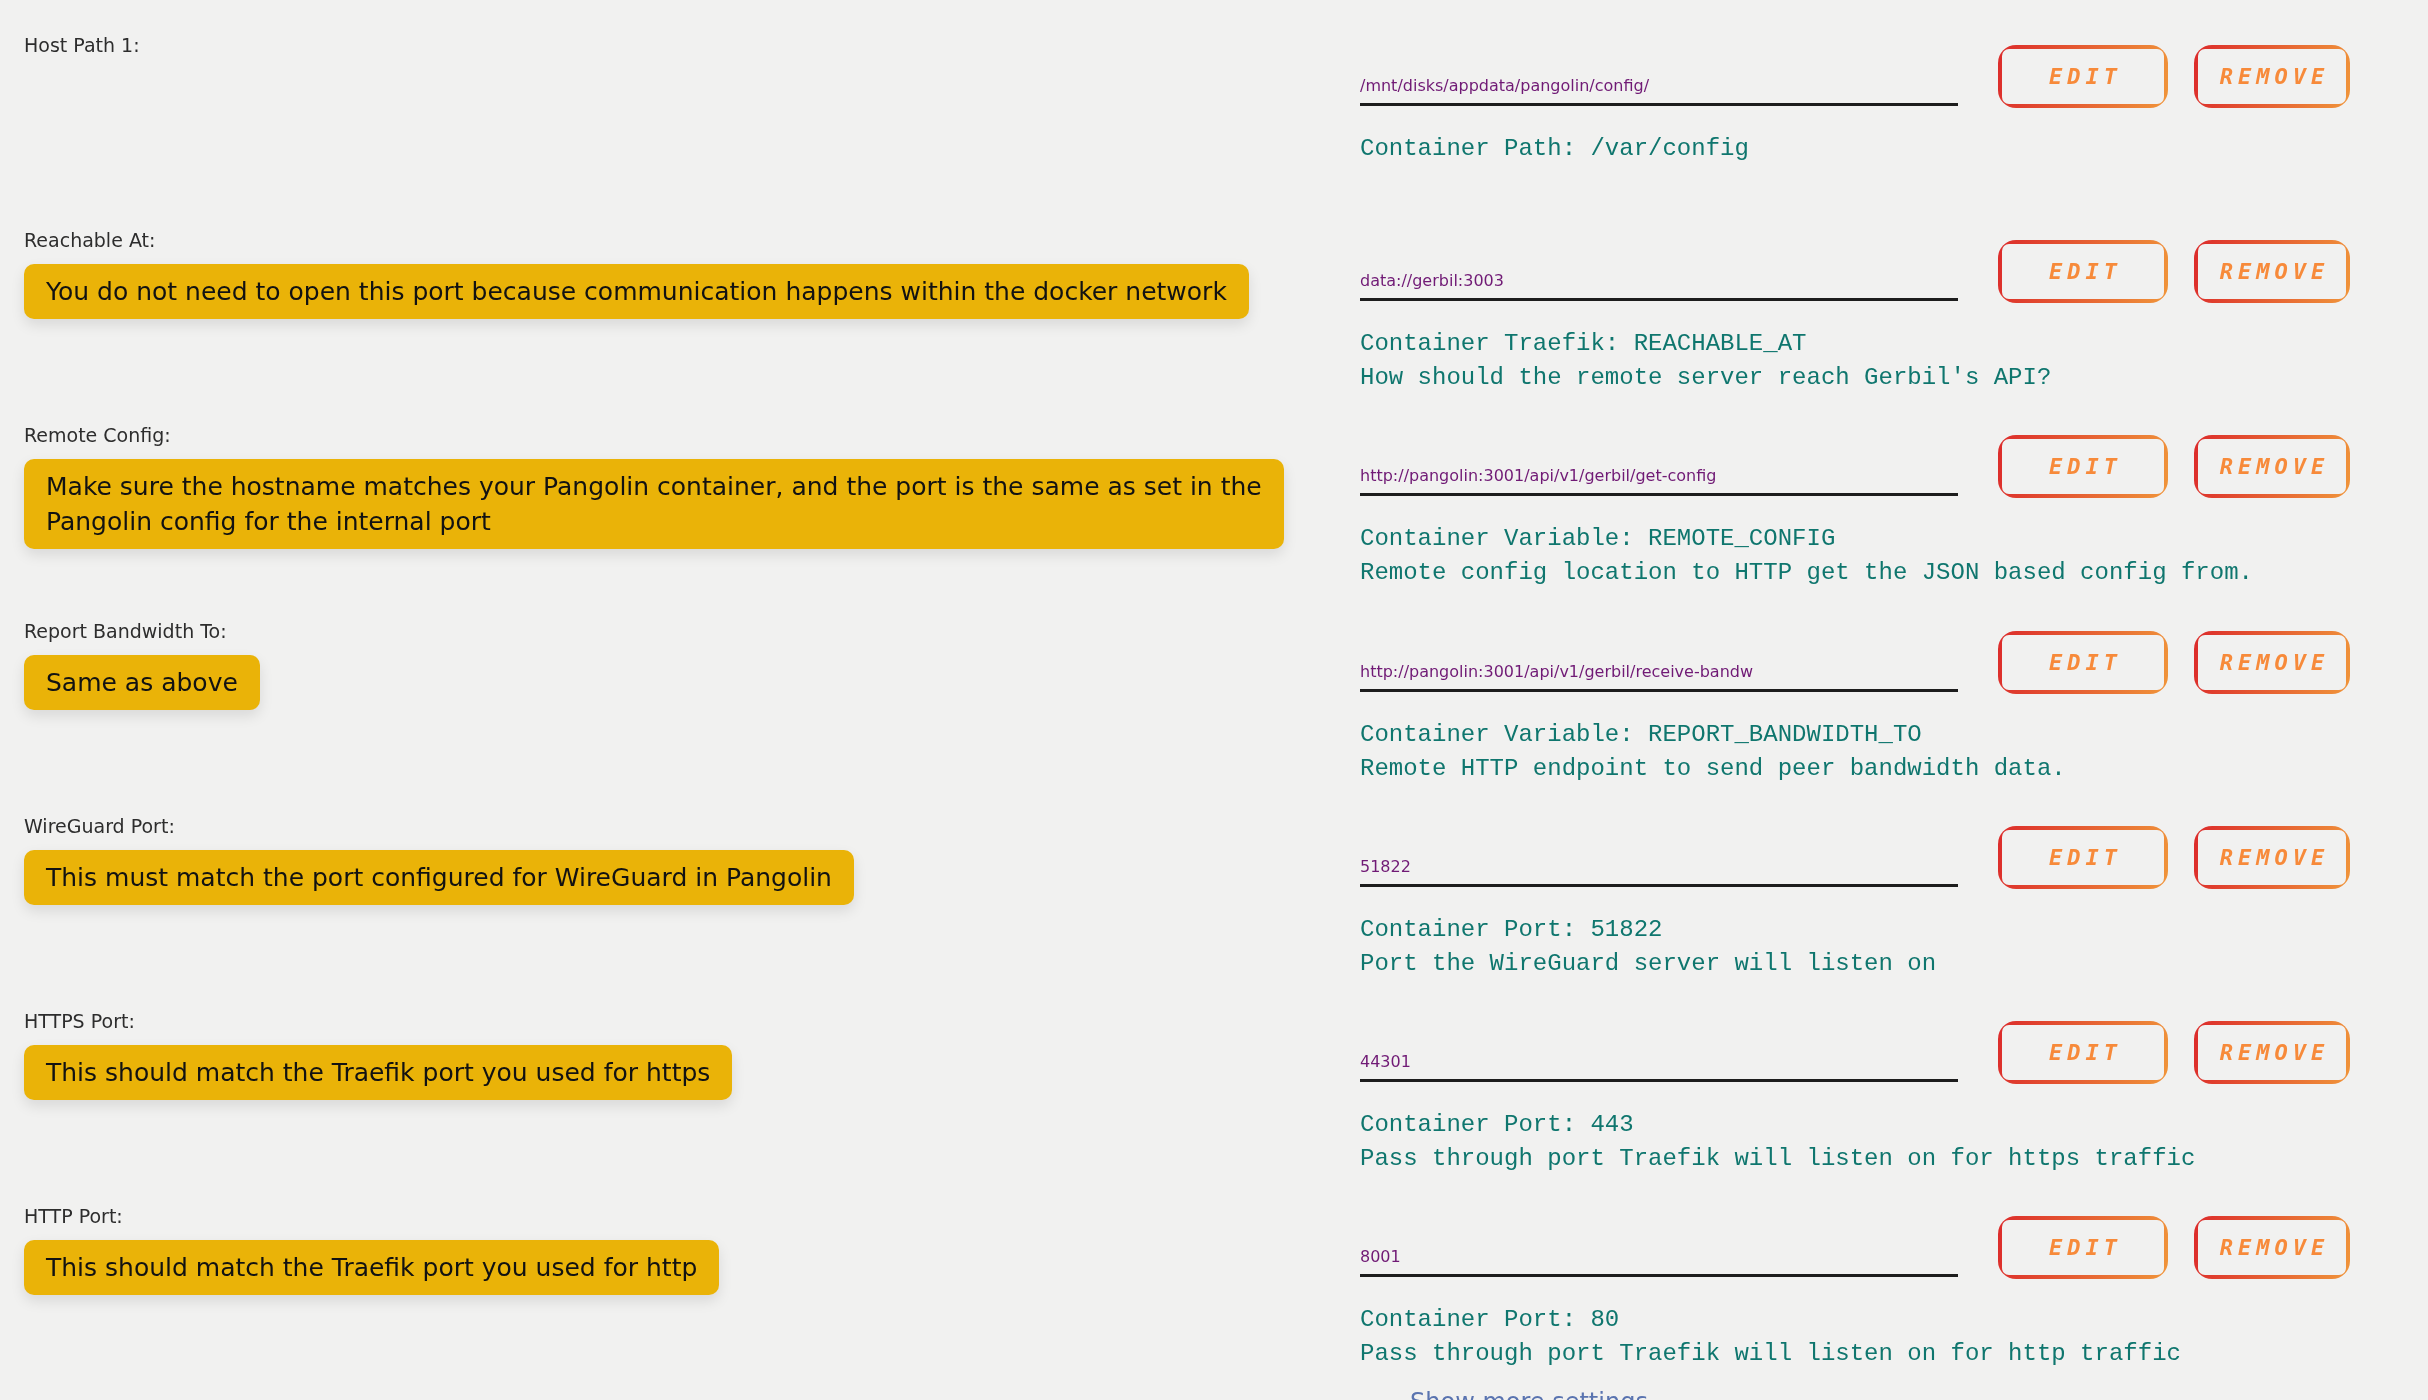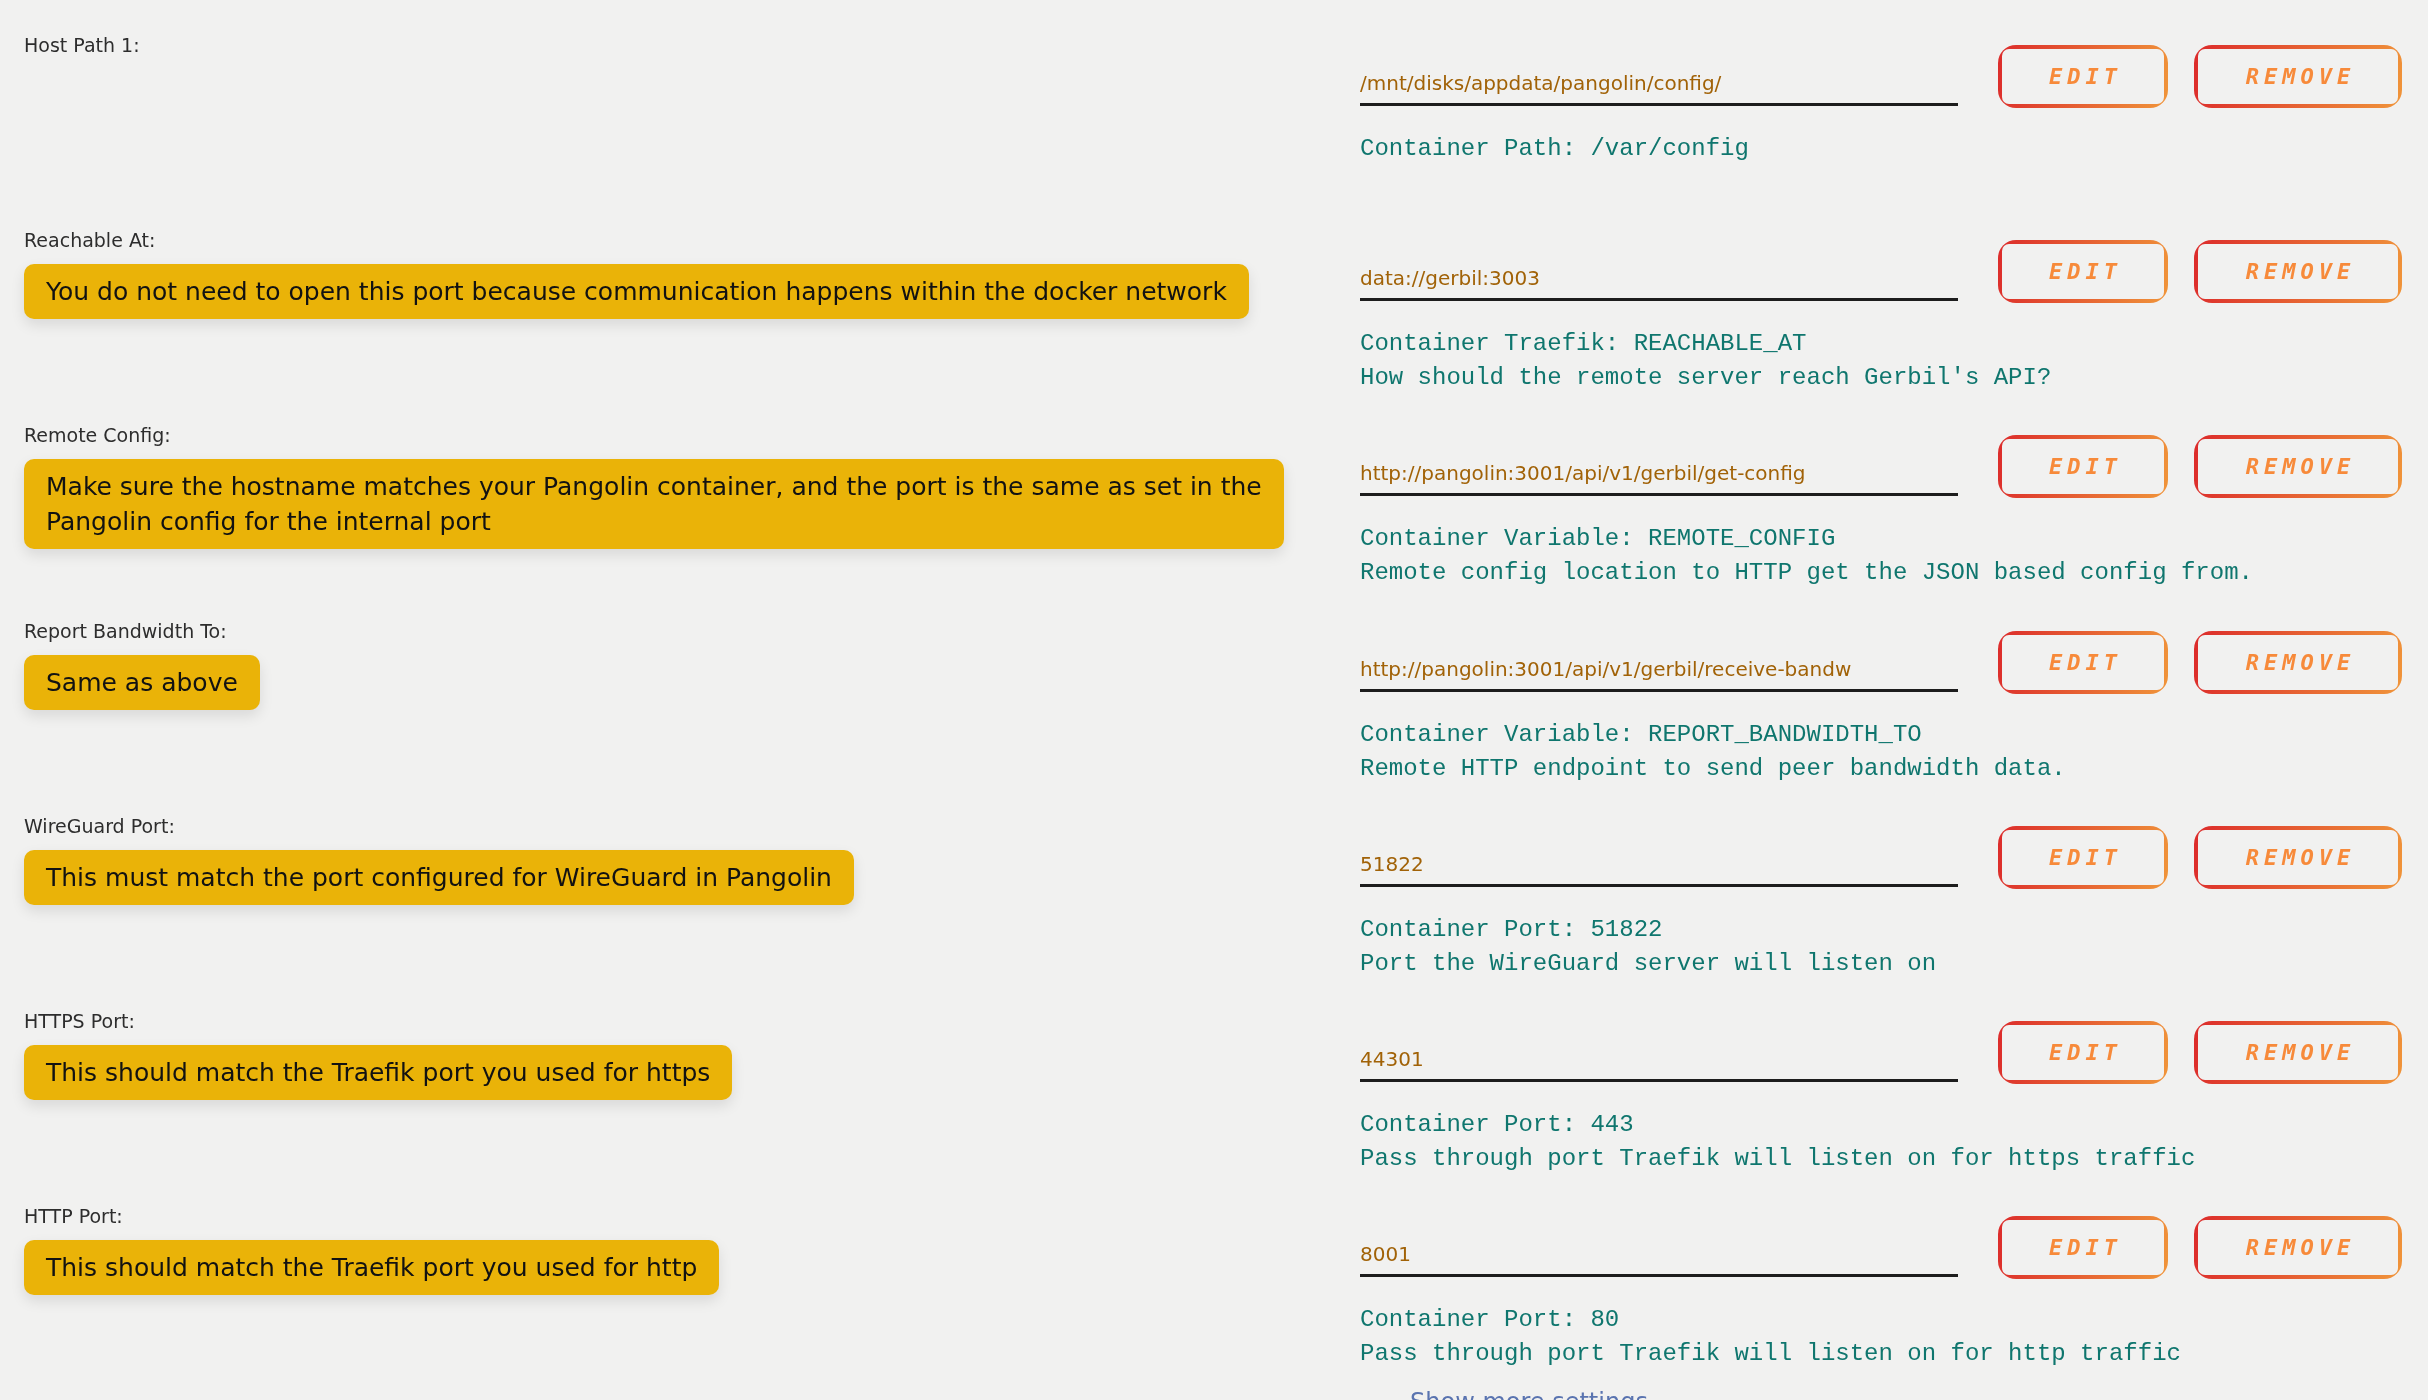--- a/index.html
+++ b/index.html
@@ -31,41 +31,41 @@
     position:absolute;left:1360px;top:30px;
     width:598px;height:45px;
     box-sizing:border-box;
     border-bottom:3px solid #1d1d1d;
     display:flex;align-items:flex-end;
     padding-bottom:8px;
     overflow:hidden;
     cursor:text;
   }
   .value-text{
-    font-size:20px;color:#a16207;
+    font-size:16px;color:#701a75;
     white-space:nowrap;
   }
   .captions{
     position:absolute;left:1360px;top:101px;
     font-family:Liberation Mono, monospace;
     font-size:24px;line-height:34px;
     color:#0f766e;
   }
   .caption-line{white-space:nowrap;}
   .btn{
     position:absolute;top:14px;height:63px;
     box-sizing:border-box;
     border-radius:18px;
     padding:4px;
     background:linear-gradient(100deg,#dc2b2b,#f0953a);
     cursor:pointer;
     font-style:italic;
   }
   .btn-edit{left:1998px;width:170px;}
-  .btn-remove{left:2194px;width:208px;}
+  .btn-remove{left:2194px;width:156px;}
   .btn-inner{
     width:100%;height:100%;
     box-sizing:border-box;
     border-radius:7px;
     background:#f1f1f0;
     display:flex;align-items:center;justify-content:center;
     font-family:"DejaVu Sans Mono",monospace;
     font-weight:bold;font-size:22px;
     letter-spacing:5px;text-indent:5px;
     color:#f78a3a;

